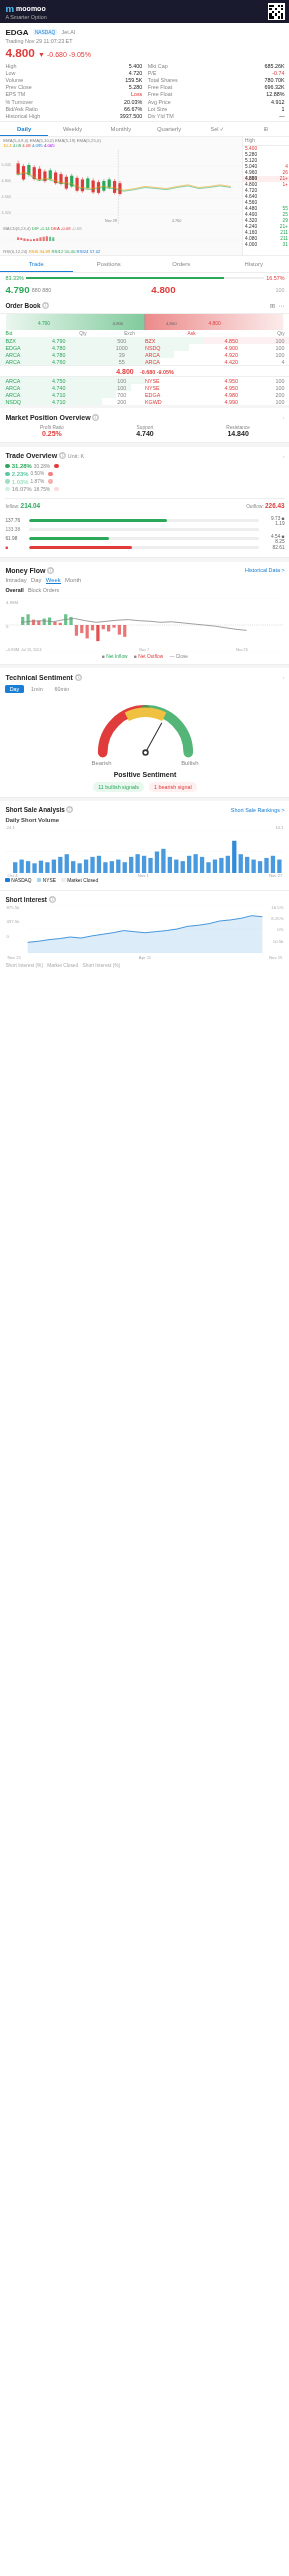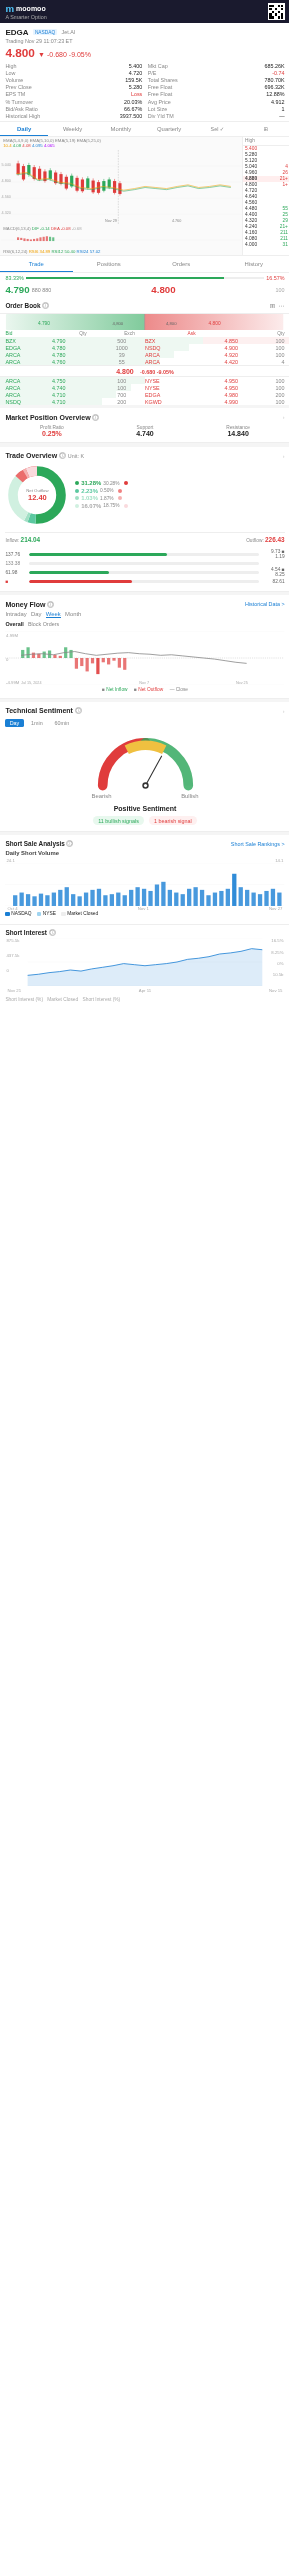--- a/index.html
+++ b/index.html
@@ -660,38 +660,20 @@
   <div class="to-title-row">
     <div style="display:flex;align-items:center;">
       <span class="to-title">Trade Overview</span>
       <span class="info-icon">ⓘ</span>
       <span style="font-size:5.4px;color:#888;margin-left:2.1px;">Unit: K</span>
     </div>
     <span class="expand-arrow">›</span>
   </div>
   <div class="to-chart-area">
 
-    <div class="donut-wrap">
-      <svg viewBox="0 0 120 120" width="64" height="64">
-
-        <circle cx="60" cy="60" r="45" fill="none" stroke="#2ca85a" stroke-width="18" stroke-dasharray="143 283" stroke-dashoffset="0" transform="rotate(-90 60 60)"></circle>
-        <circle cx="60" cy="60" r="45" fill="none" stroke="#5bc8a0" stroke-width="18" stroke-dasharray="12.5 283" stroke-dashoffset="-143" transform="rotate(-90 60 60)"></circle>
-        <circle cx="60" cy="60" r="45" fill="none" stroke="#a0dfc4" stroke-width="18" stroke-dasharray="6 283" stroke-dashoffset="-155.5" transform="rotate(-90 60 60)"></circle>
-        <circle cx="60" cy="60" r="45" fill="none" stroke="#d0f0e0" stroke-width="18" stroke-dasharray="82 283" stroke-dashoffset="-161.5" transform="rotate(-90 60 60)"></circle>
-
-        <circle cx="60" cy="60" r="45" fill="none" stroke="#e03c3c" stroke-width="18" stroke-dasharray="85.7 283" stroke-dashoffset="-243.5" transform="rotate(-90 60 60)"></circle>
-        <circle cx="60" cy="60" r="45" fill="none" stroke="#f08080" stroke-width="18" stroke-dasharray="14 283" stroke-dashoffset="-243.5" transform="rotate(-90 60 60)" style="opacity:0.7"></circle>
-        <circle cx="60" cy="60" r="45" fill="none" stroke="#f5b0b0" stroke-width="18" stroke-dasharray="5.3 283" stroke-dashoffset="-257.5" transform="rotate(-90 60 60)"></circle>
-        <circle cx="60" cy="60" r="45" fill="none" stroke="#fadadd" stroke-width="18" stroke-dasharray="53 283" stroke-dashoffset="-262.8" transform="rotate(-90 60 60)"></circle>
-      </svg>
-      <div class="donut-center">
-        <div class="donut-label">Net Outflow</div>
-        <div class="donut-value">12.40</div>
-      </div>
-    </div>
 
     <div class="to-legend">
       <div class="to-legend-item">
         <div class="to-legend-dot" style="background:#2ca85a;"></div>
         <span class="to-legend-pct" style="color:#2ca85a;">31.28%</span>
         <span style="font-size:4.8px;color:#888;">30.28%</span>
         <div class="to-legend-dot" style="background:#e03c3c;margin-left:2.1px;"></div>
       </div>
       <div class="to-legend-item">
         <div class="to-legend-dot" style="background:#5bc8a0;"></div>

